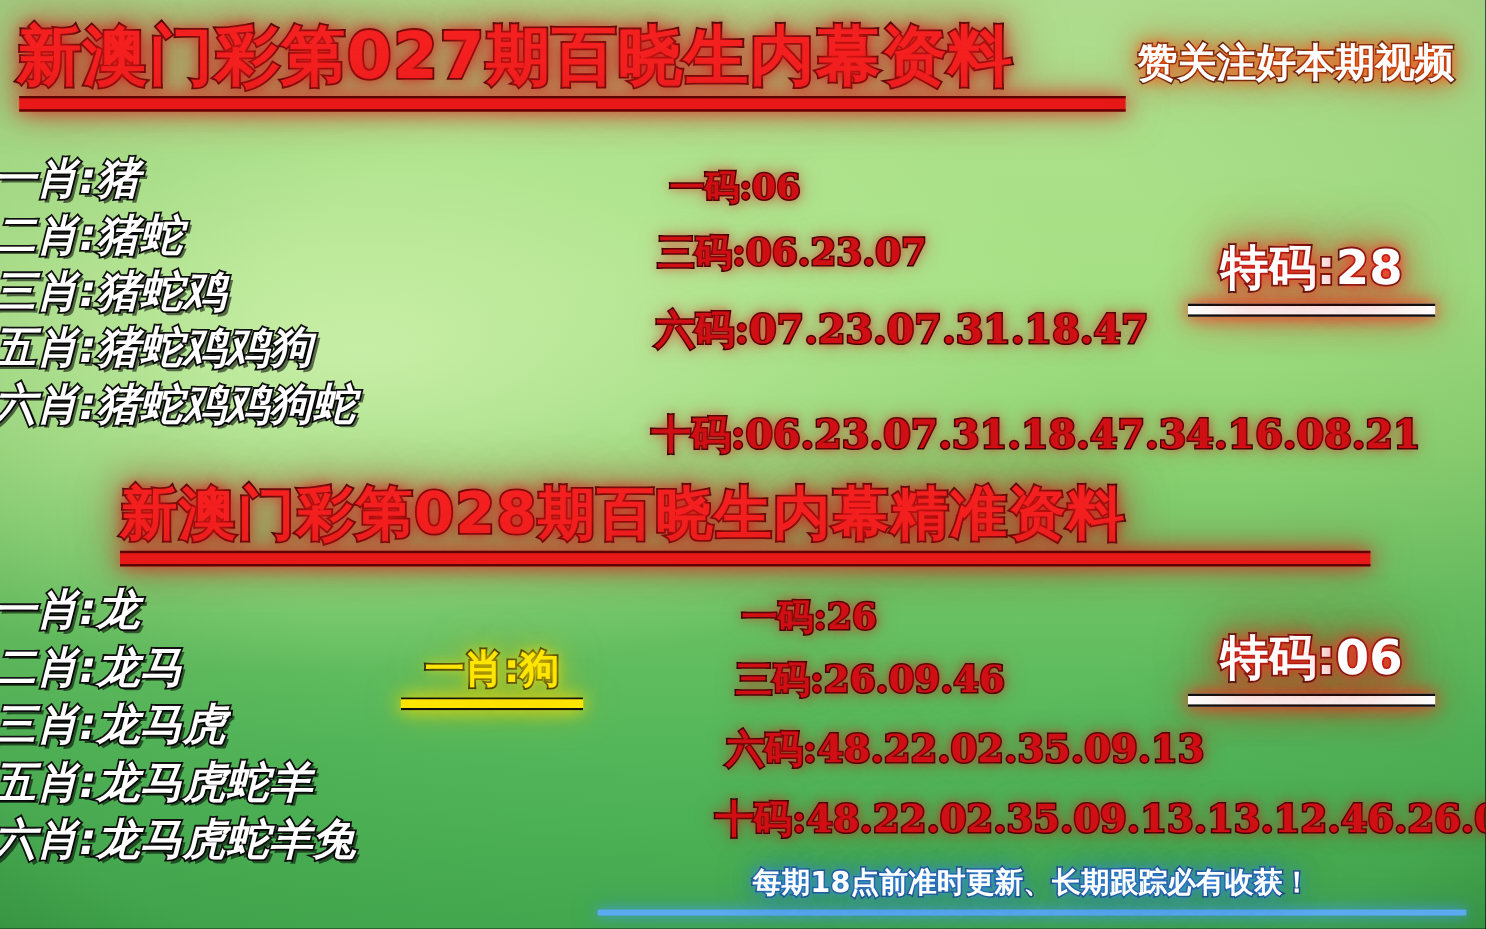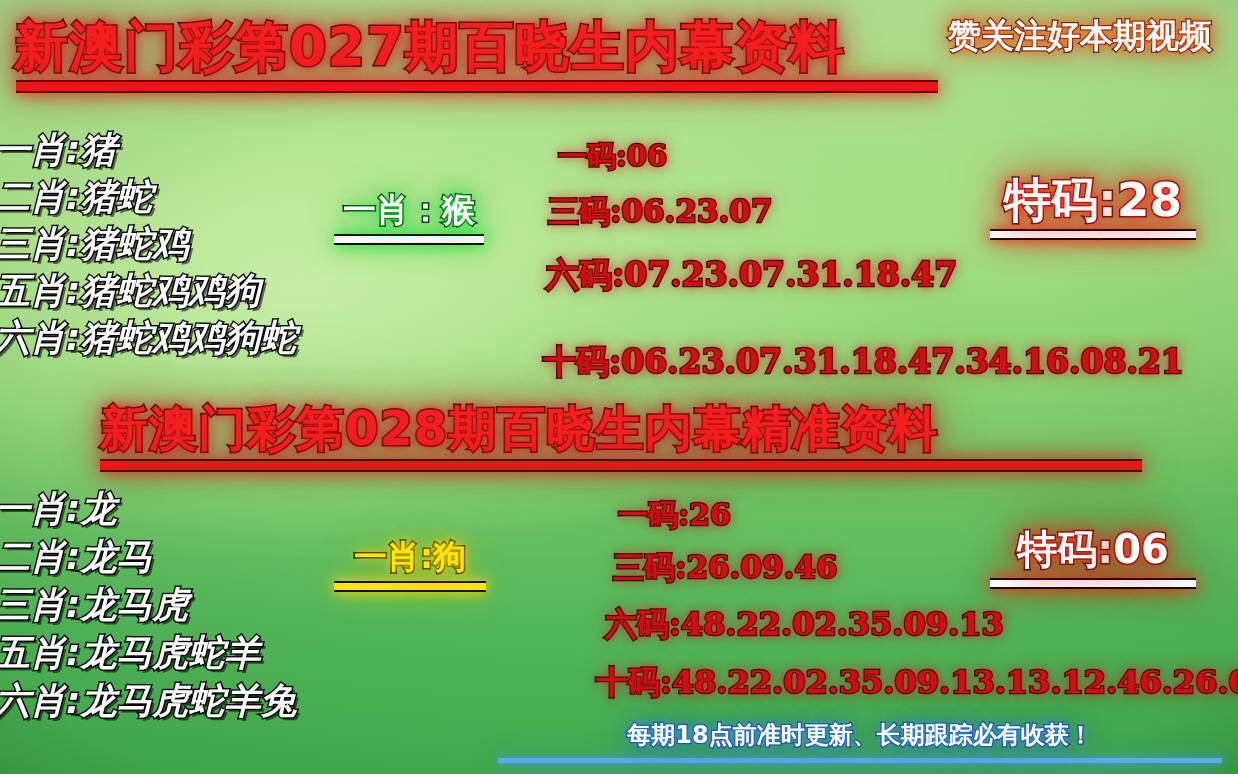--- a/index.html
+++ b/index.html
@@ -218,50 +218,46 @@
   }
 </style>
 </head>
 <body>
 
 <div id="stage">
 
   <div class="banner" style="left:14px; top:16px; font-size:54px; line-height:62px;">新澳门彩第027期百晓生内幕资料</div>
   <div class="banner-rule" style="left:16px; top:80px; width:922px;"></div>
 
-  <div class="promo" style="left:948px; top:16px; font-size:33px; line-height:40px;">赞关注好本期视频</div>
+  <div class="promo" style="left:948px; top:32px; font-size:33px; line-height:40px;">赞关注好本期视频</div>
 
   <div class="zodiac-list" style="left:-6px; top:126px;">
     <div class="zodiac-row" style="font-size:36px; line-height:47px;">一肖:猪</div>
     <div class="zodiac-row" style="font-size:36px; line-height:47px;">二肖:猪蛇</div>
     <div class="zodiac-row" style="font-size:36px; line-height:47px;">三肖:猪蛇鸡</div>
     <div class="zodiac-row" style="font-size:36px; line-height:47px;">五肖:猪蛇鸡鸡狗</div>
     <div class="zodiac-row" style="font-size:36px; line-height:47px;">六肖:猪蛇鸡鸡狗蛇</div>
   </div>
 
-  <div class="pick pick-green" style="left:334px; top:190px; width:150px;">
-    <span class="pick-text" style="font-size:33px; line-height:40px;">一肖：猴</span>
-    <span class="pick-rule"></span>
-  </div>
 
   <div class="code-line" style="left:558px; top:138px; font-size:29px; line-height:36px;">
     <span>一码:</span><span>06</span>
   </div>
   <div class="code-line" style="left:548px; top:192px; font-size:31px; line-height:38px;">
     <span>三码:</span><span>06.23.07</span>
   </div>
   <div class="code-line" style="left:546px; top:255px; font-size:33px; line-height:40px;">
     <span>六码:</span><span>07.23.07.31.18.47</span>
   </div>
   <div class="code-line" style="left:543px; top:310px; font-size:33px; line-height:40px;margin-top:32px;">
     <span>十码:</span><span>06.23.07.31.18.47.34.16.08.21</span>
   </div>
 
   <div class="special" style="left:990px; top:176px; width:206px;">
-    <span class="special-text" style="font-size:47px; line-height:48px;"><span>特码:</span><span>28</span></span>
+    <span class="special-text" style="font-size:40px; line-height:48px;margin-top:24px;"><span>特码:</span><span>28</span></span>
     <span class="special-rule"></span>
   </div>
 
   <div class="banner" style="left:100px; top:400px; font-size:48px; line-height:56px;">新澳门彩第028期百晓生内幕精准资料</div>
   <div class="banner-rule" style="left:100px; top:459px; width:1042px;"></div>
 
   <div class="zodiac-list" style="left:-6px; top:485px;">
     <div class="zodiac-row" style="font-size:36px; line-height:48px;">一肖:龙</div>
     <div class="zodiac-row" style="font-size:36px; line-height:48px;">二肖:龙马</div>
     <div class="zodiac-row" style="font-size:36px; line-height:48px;">三肖:龙马虎</div>

